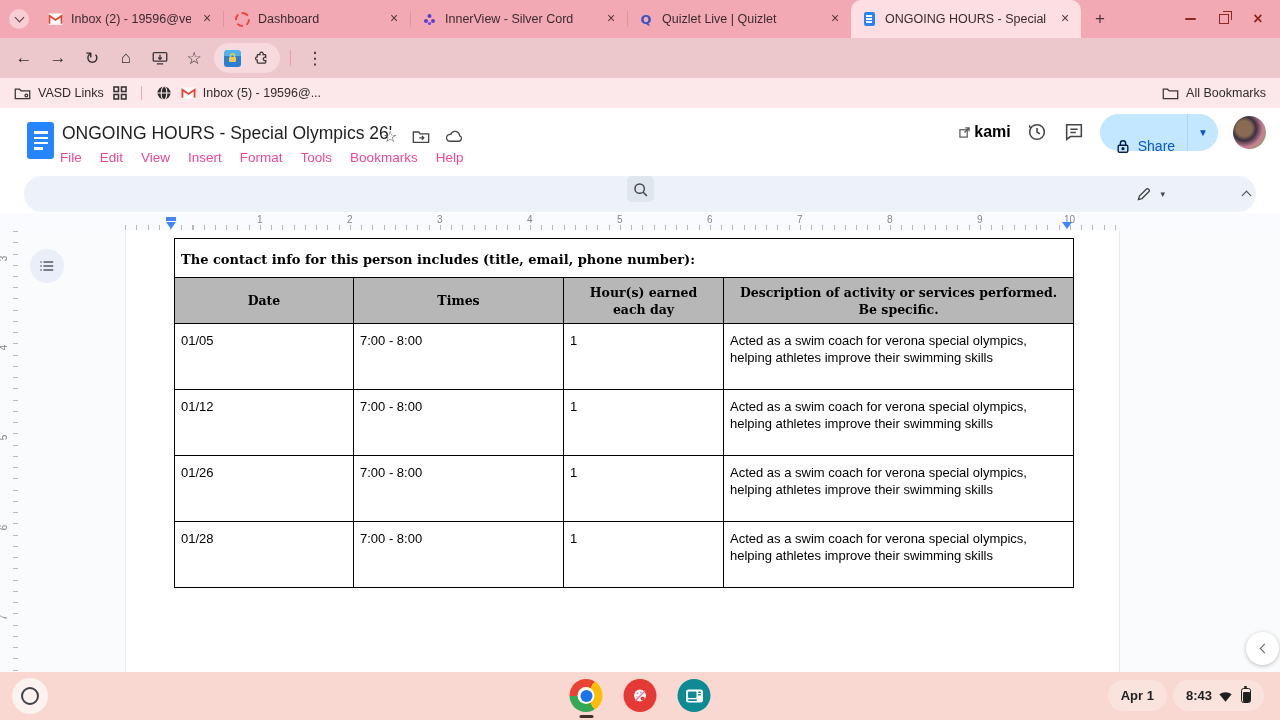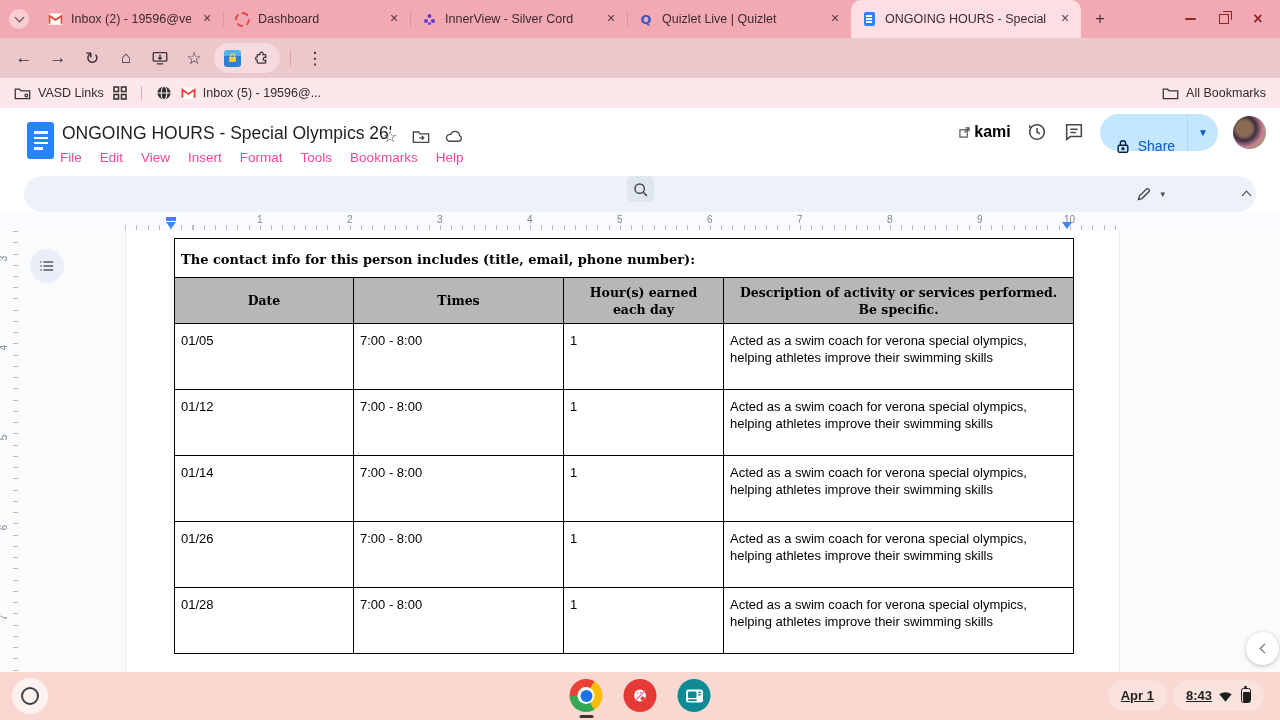--- a/index.html
+++ b/index.html
@@ -104,21 +104,21 @@
   .ring{width:14px;height:14px;border:2.6px solid #3f4146;border-radius:50%;}
   .shelfcenter{position:absolute;left:50%;transform:translateX(-50%);top:7px;display:flex;gap:21px;align-items:center;}
   .appic{width:33px;height:33px;border-radius:50%;position:relative;cursor:pointer;}
   .chrome{background:conic-gradient(from 30deg,#fbbc05 0 120deg,#34a853 120deg 240deg,#ea4335 240deg 360deg);}
   .chrome::before{content:"";position:absolute;left:50%;top:50%;width:17px;height:17px;margin:-8.5px 0 0 -8.5px;background:#fff;border-radius:50%;}
   .chrome::after{content:"";position:absolute;left:50%;top:50%;width:12px;height:12px;margin:-6px 0 0 -6px;background:#1a73e8;border-radius:50%;}
   .runline{position:absolute;left:50%;transform:translateX(-50%);bottom:-6px;width:14px;height:2.6px;background:#40302b;border-radius:2px;}
   .canvasic{background:#e53935;display:flex;align-items:center;justify-content:center;}
   .castic{background:#0d8a93;display:flex;align-items:center;justify-content:center;}
   .shelfright{position:absolute;right:16px;top:8px;display:flex;gap:6px;align-items:center;}
-  .pill{height:31px;background:#fae3dd;border-radius:16px;display:flex;align-items:center;padding:0 13px;gap:6px;font-size:13px;font-weight:bold;color:#1f1f1f;cursor:pointer;text-decoration:underline;}
+  .pill{height:31px;background:#fae3dd;border-radius:16px;display:flex;align-items:center;padding:0 13px;gap:6px;font-size:13px;font-weight:bold;color:#1f1f1f;cursor:pointer;}
   .battery{width:8px;height:13px;border:1.6px solid #1f1f1f;border-radius:2.5px;position:relative;margin-left:2px;}
   .battery::before{content:"";position:absolute;top:-3.5px;left:1.5px;width:3px;height:2px;background:#1f1f1f;border-radius:1px;}
   .battery::after{content:"";position:absolute;left:0.5px;right:0.5px;bottom:0.5px;top:2.5px;background:#1f1f1f;border-radius:1px;}
   svg{display:block;}
 </style>
 </head>
 <body>
 
 <div class="tabstrip">
   <div class="tabsearch">
@@ -546,28 +546,20 @@
       </tr>
       <tr class="bodyrow">
         <td>01/12</td>
         <td>7:00 - 8:00</td>
         <td>1</td>
         <td>
               <div class="descwrap">Acted as a swim coach for verona special olympics, helping athletes improve their swimming skills</div>
             </td>
       </tr>
       <tr class="bodyrow">
-        <td>01/14</td>
-        <td>7:00 - 8:00</td>
-        <td>1</td>
-        <td>
-              <div class="descwrap">Acted as a swim coach for verona special olympics, helping athletes improve their swimming skills</div>
-            </td>
-      </tr>
-      <tr class="bodyrow">
         <td>01/26</td>
         <td>7:00 - 8:00</td>
         <td>1</td>
         <td>
               <div class="descwrap">Acted as a swim coach for verona special olympics, helping athletes improve their swimming skills</div>
             </td>
       </tr>
       <tr class="bodyrow">
         <td>01/28</td>
         <td>7:00 - 8:00</td>

